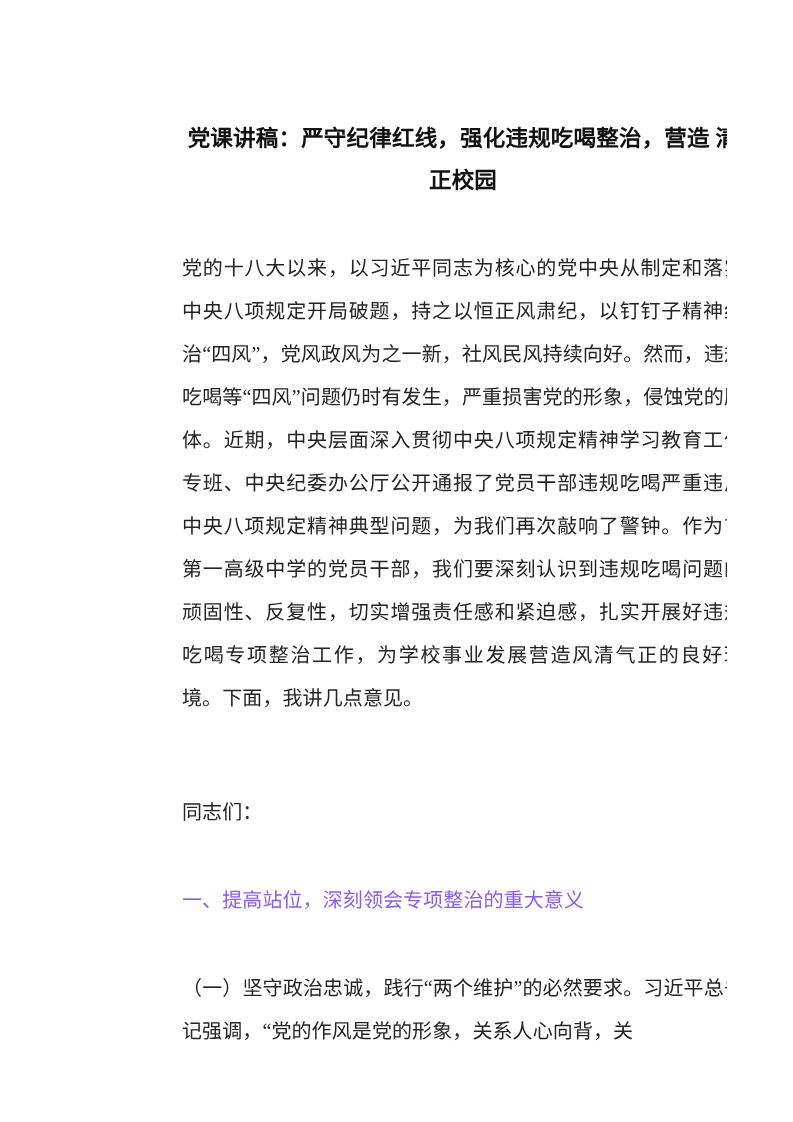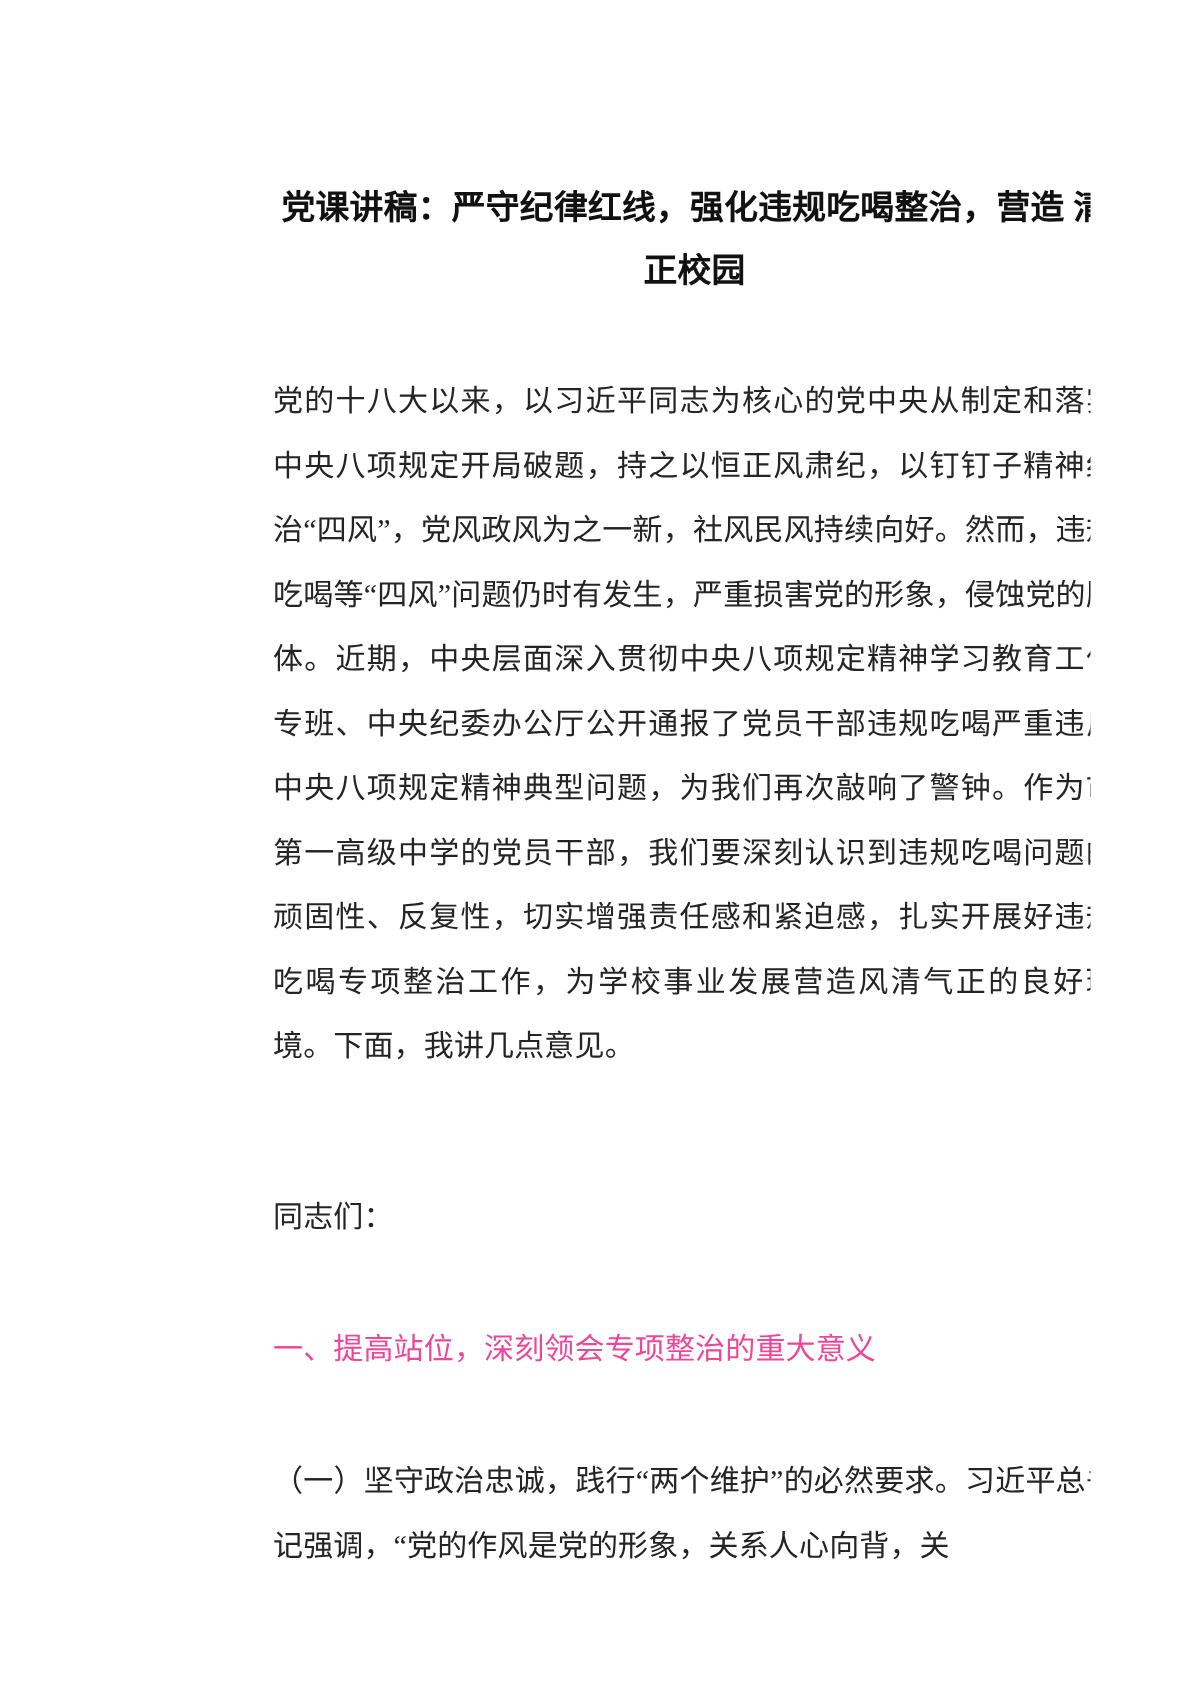--- a/index.html
+++ b/index.html
@@ -63,21 +63,21 @@
 
   .body-para {
     margin-top: 45px;
   }
 
   .section-heading {
     margin-top: 45px;
     font-size: 20px;
     line-height: 43px;
     text-align: left;
-    color: #ec4899;
+    color: #8b5cf6;
     word-break: break-all;
   }
 
   .sub-para {
     margin-top: 45px;
   }
 </style>
 </head>
 <body>
 

